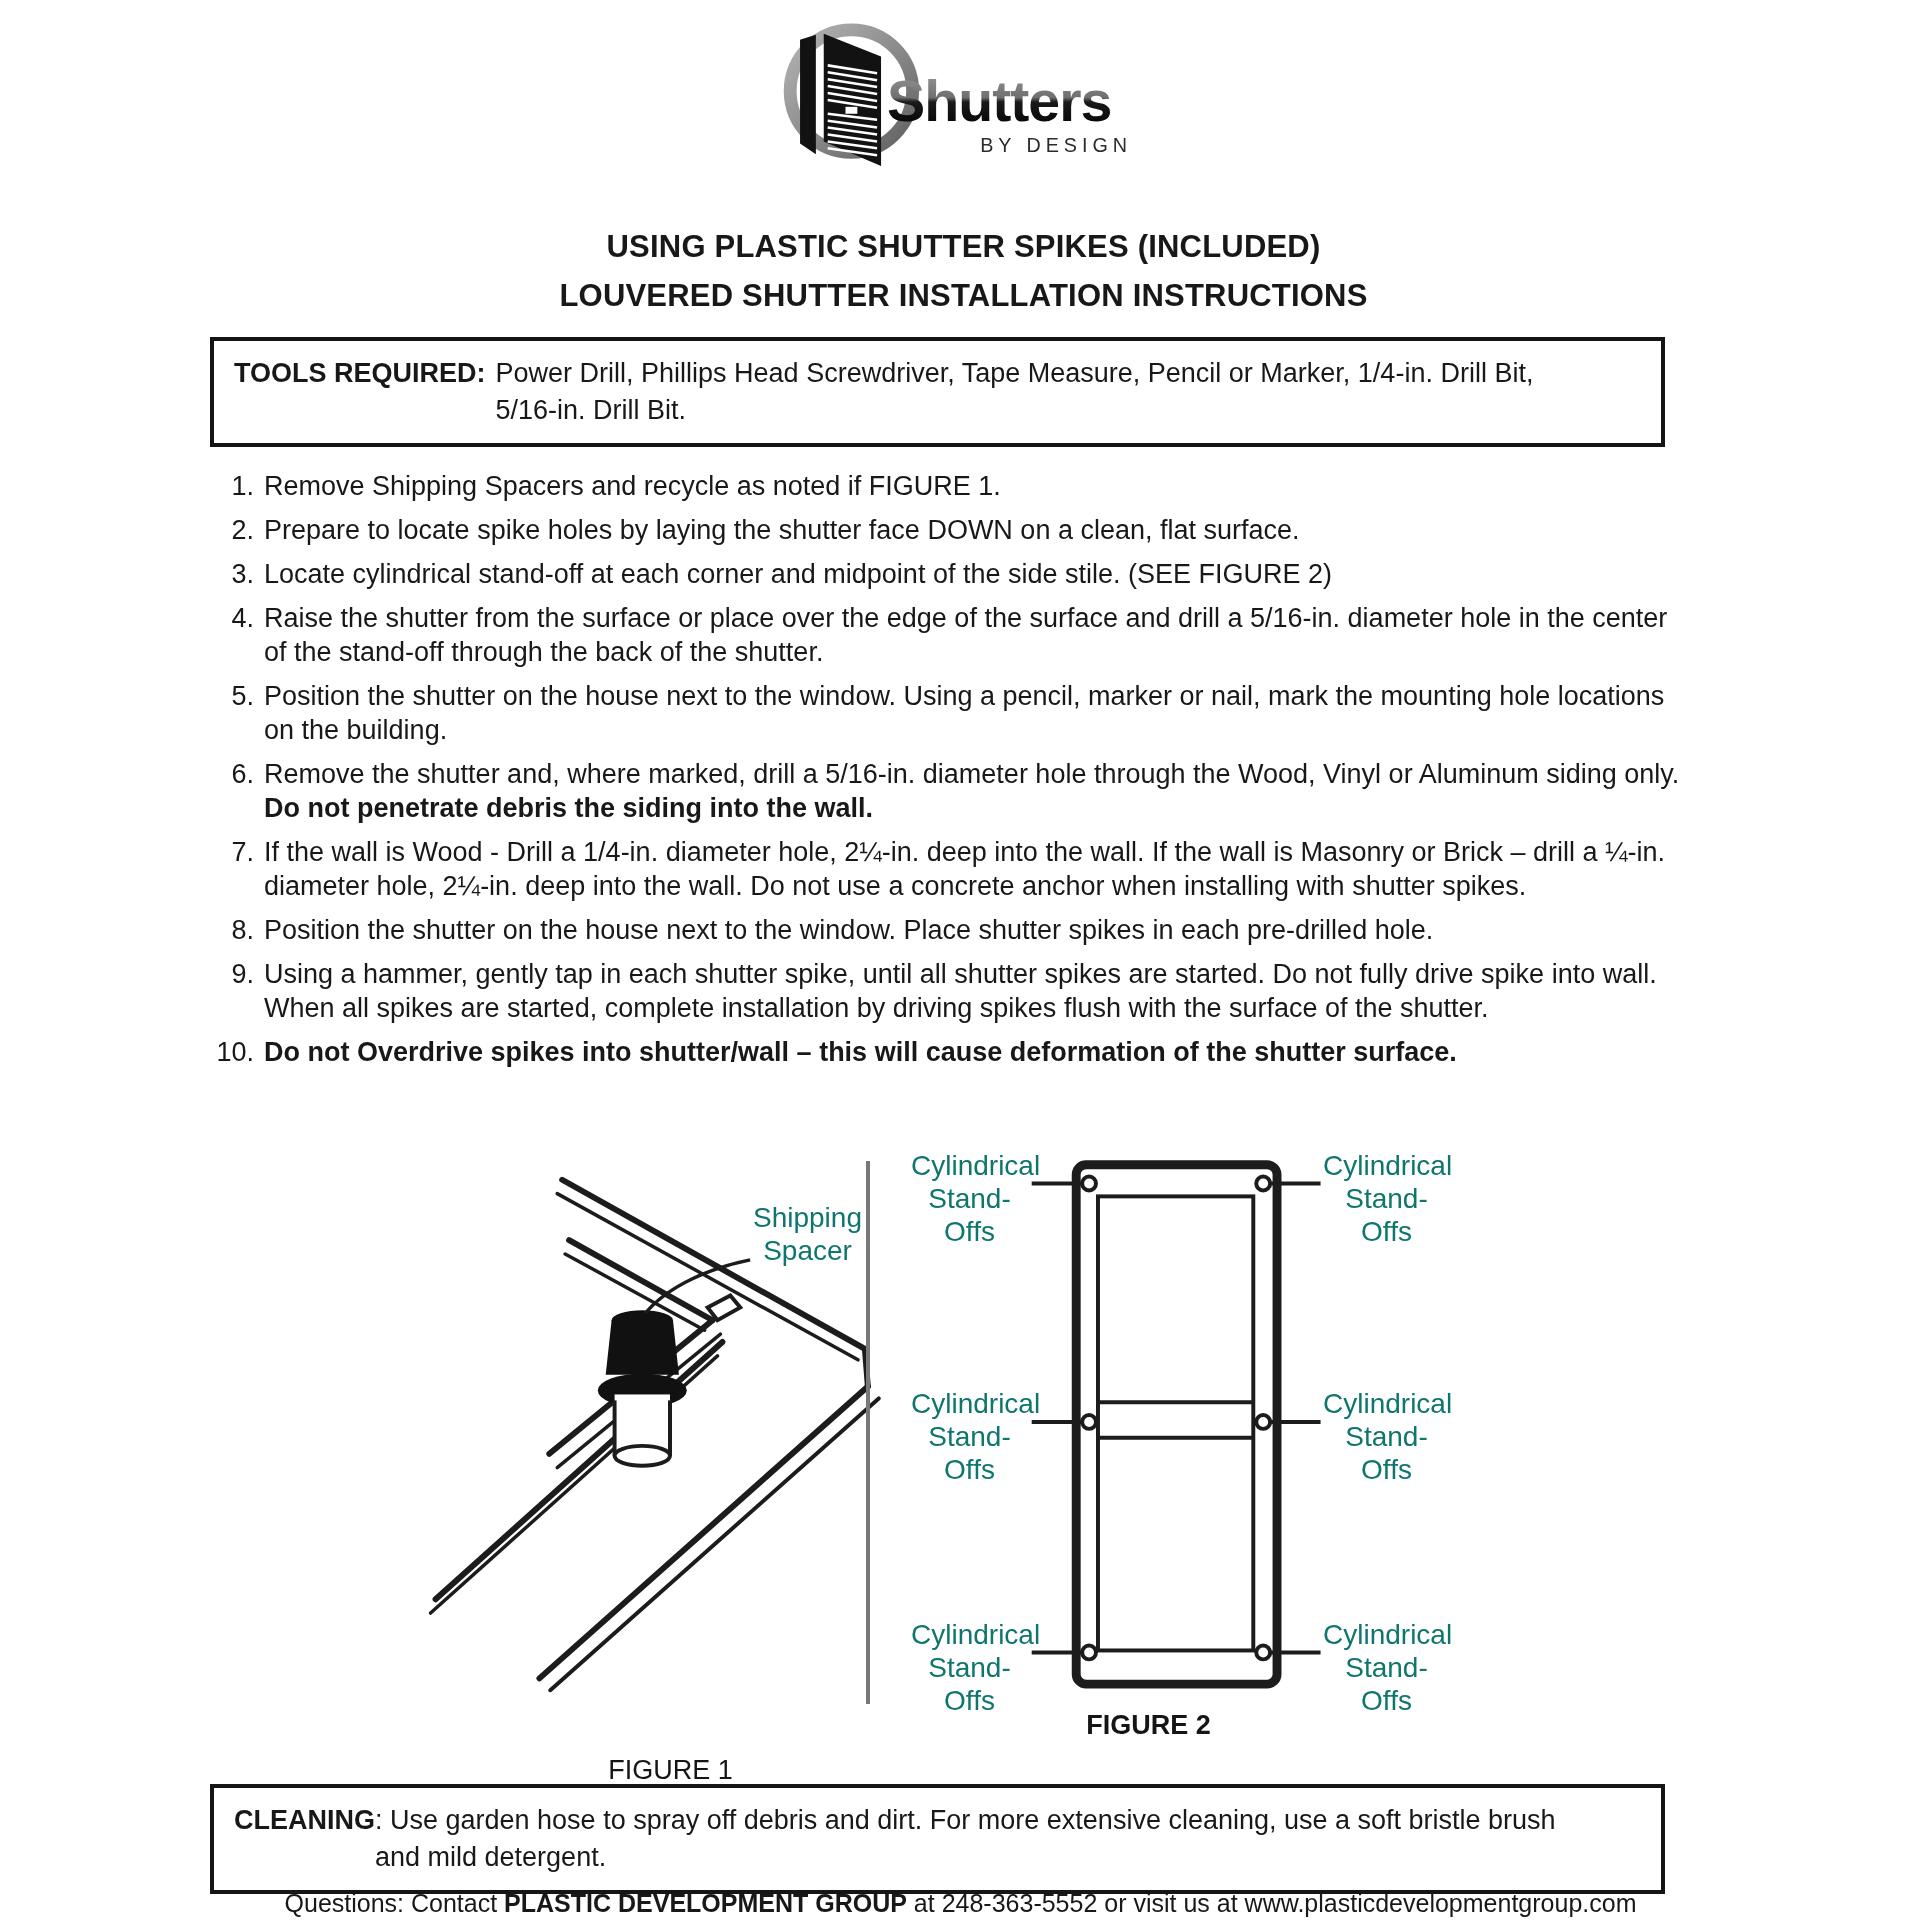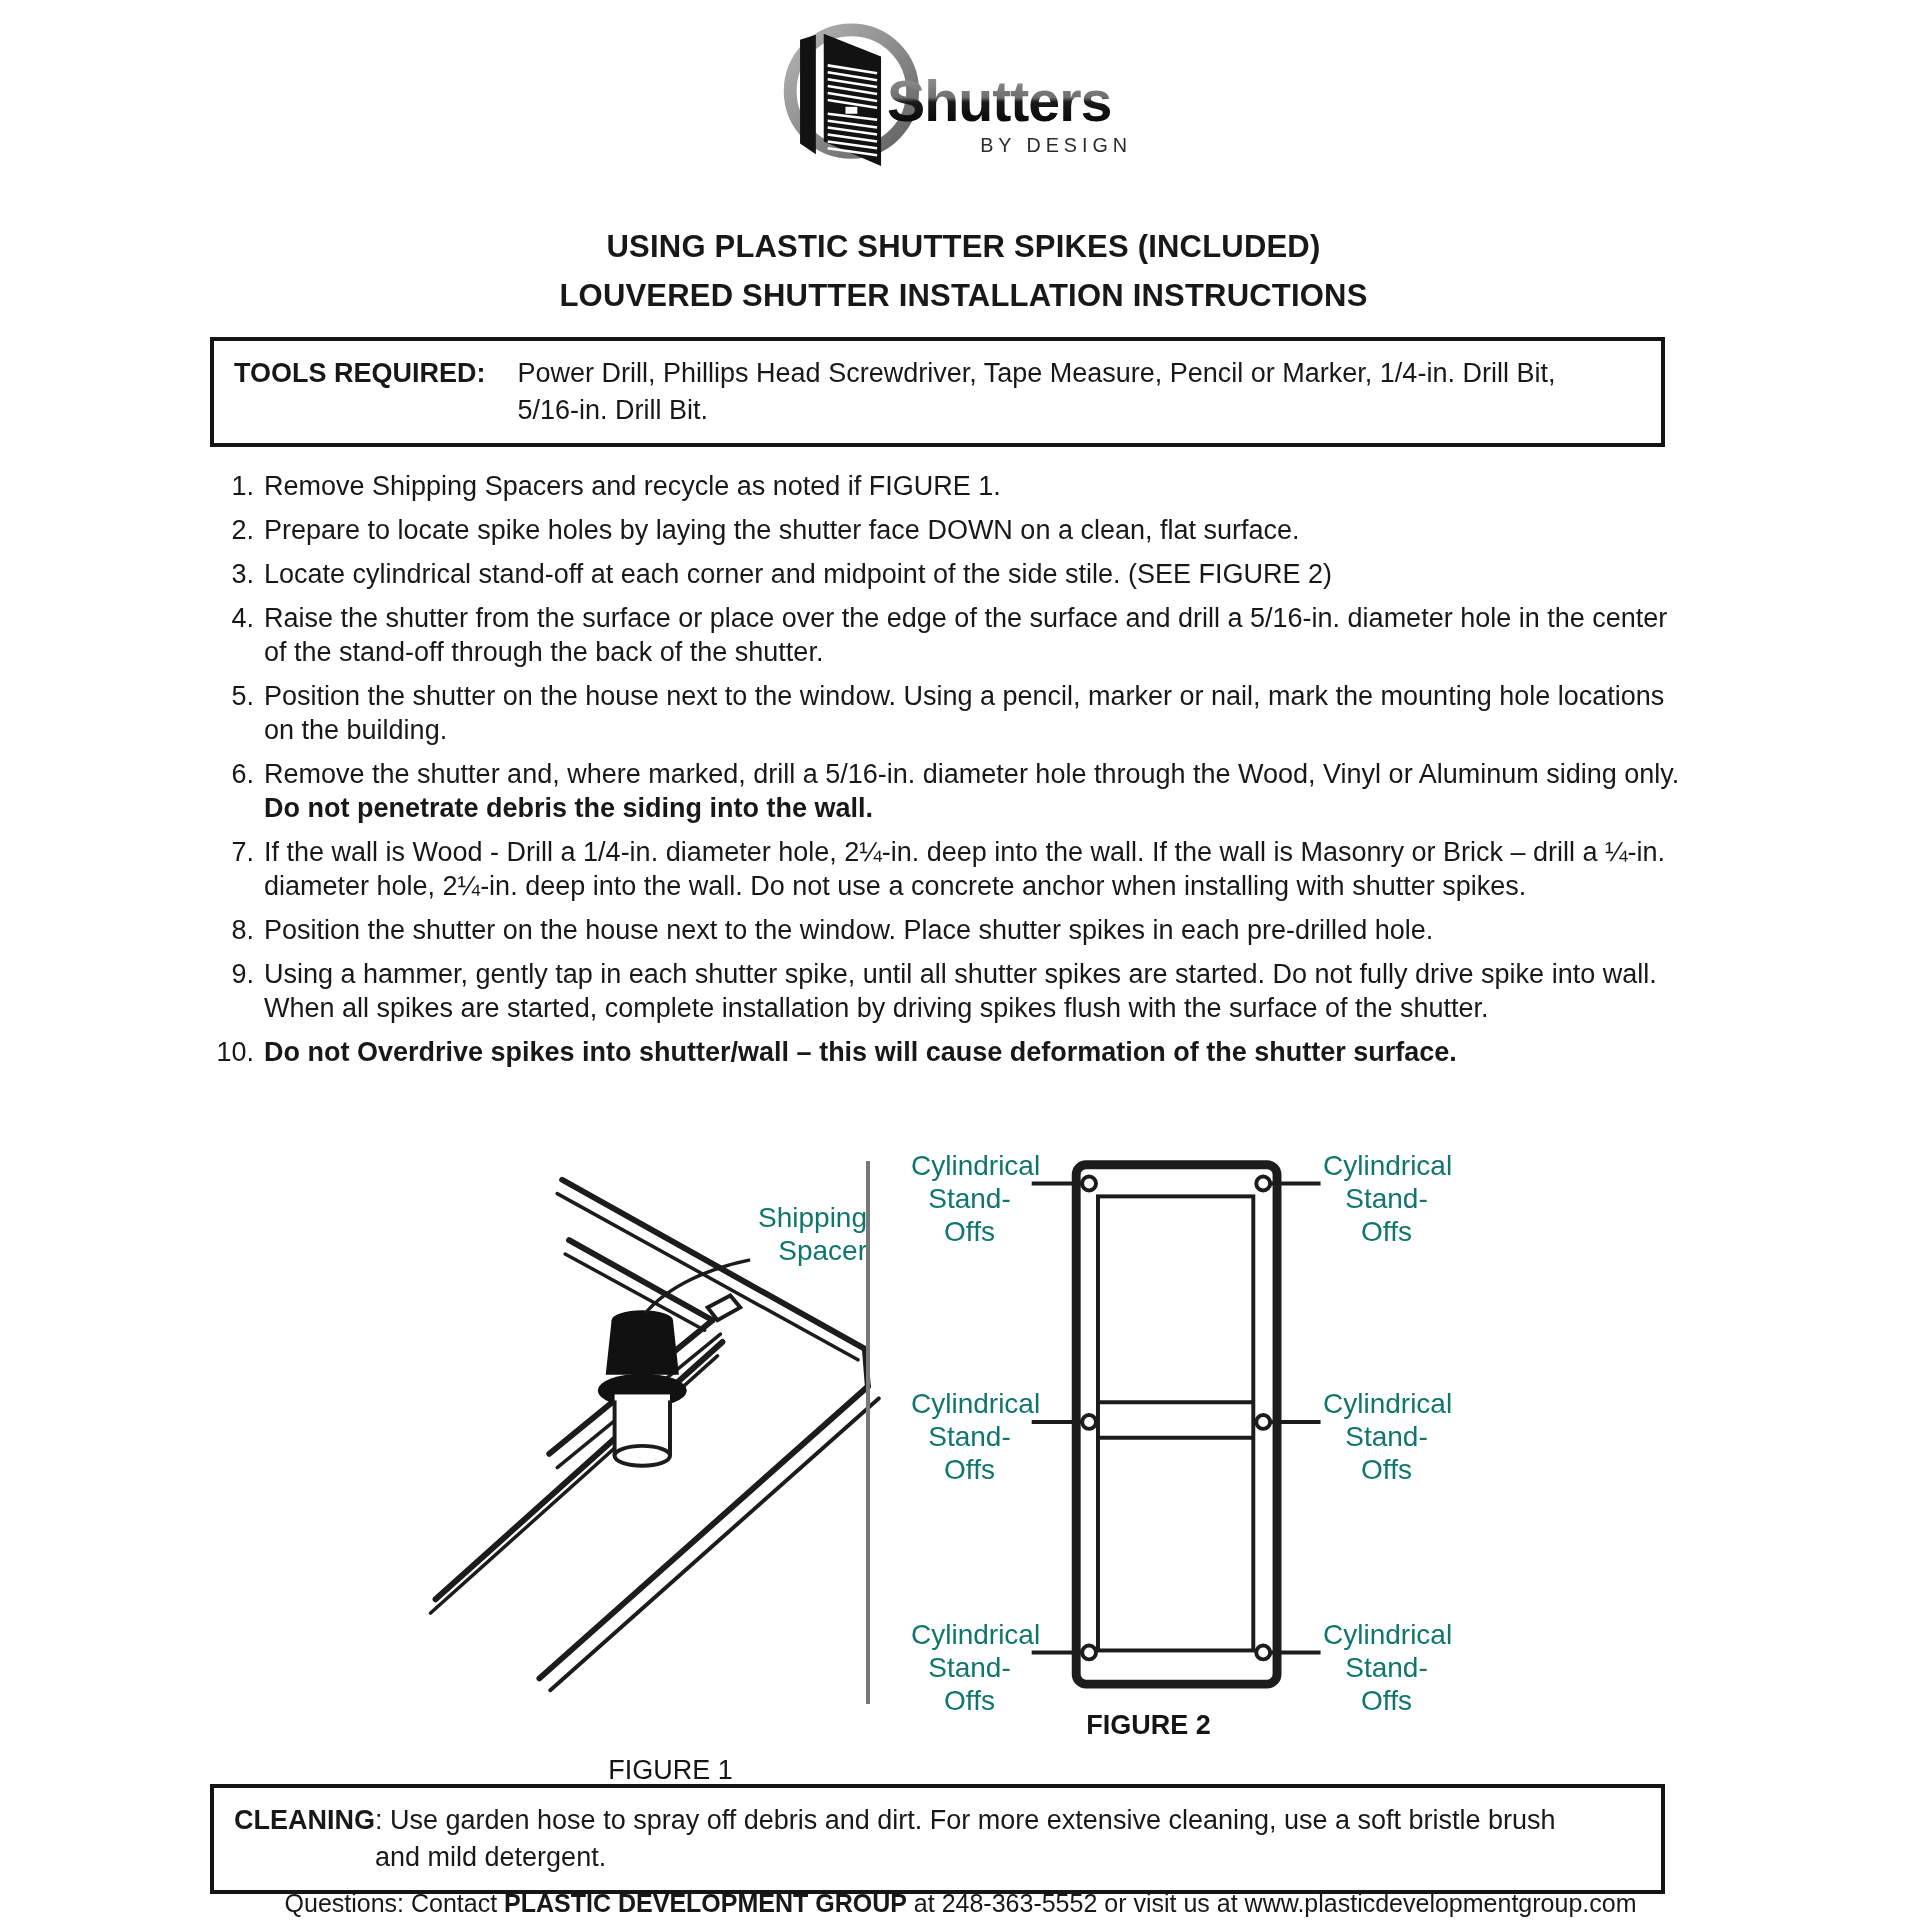--- a/index.html
+++ b/index.html
@@ -11,37 +11,37 @@
   
   .logo{position:absolute;top:14px;left:50%;transform:translateX(-50%);}
   
   .title{position:absolute;top:222px;left:0;width:1927px;text-align:center;
          font-weight:bold;font-size:31px;line-height:49px;letter-spacing:0.2px;}
   
   .rulebox{position:absolute;left:210px;width:1455px;box-sizing:border-box;
            border:4px solid #151515;padding:14px 20px;display:flex;
            font-size:27px;line-height:37px;background:#fff;}
   .rulebox .lbl{white-space:nowrap;margin-right:10px;}
-  #tools-box{top:337px;gap:22px;}
+  #tools-box{top:337px;}
   #tools-box .boxtxt{max-width:1089px;}
   #cleaning-box{top:1784px;}
   #cleaning-box .boxtxt{max-width:1198px;}
   
   .steps{position:absolute;left:210px;top:469px;width:1485px;font-size:27px;line-height:34px;}
   .step{display:flex;margin-bottom:10px;}
   .step .num{flex:0 0 44px;text-align:right;padding-right:10px;}
   .step .txt{flex:1;}
   .step .all-bold{font-weight:bold;}
   
   .figures{position:absolute;left:0;top:1139px;width:1927px;height:634px;}
   .fig1-wrap{position:absolute;left:376px;top:20px;width:495px;height:554px;}
   .fig2-wrap{position:absolute;left:911px;top:0;width:554px;height:614px;}
   .fig-divider{position:absolute;left:866px;top:22px;width:4px;height:543px;background:#787878;}
   .fig-label{position:absolute;font-size:28px;line-height:33px;text-align:center;color:#0f766e;}
-  .fig-label.left-align{text-align:right;}
+  .fig-label.left-align{text-align:center;}
   .fig-caption{position:absolute;top:571px;width:297px;text-align:center;font-size:27px;color:#151515;}
   #caption-1{left:522px;margin-top:45px;}
   #caption-2{left:1000px;font-weight:bold;}
   .spacer-label{position:absolute;left:372px;top:42px;width:119px;}
   .so-l1{left:0;width:117px;}
   .so-r1{left:412px;width:127px;}
   .so-top{top:10px;} .so-mid{top:248px;} .so-bot{top:479px;}
   
   .footer{position:absolute;top:1889px;left:0;width:1921px;text-align:center;font-size:25px;}
   svg{display:block;}

